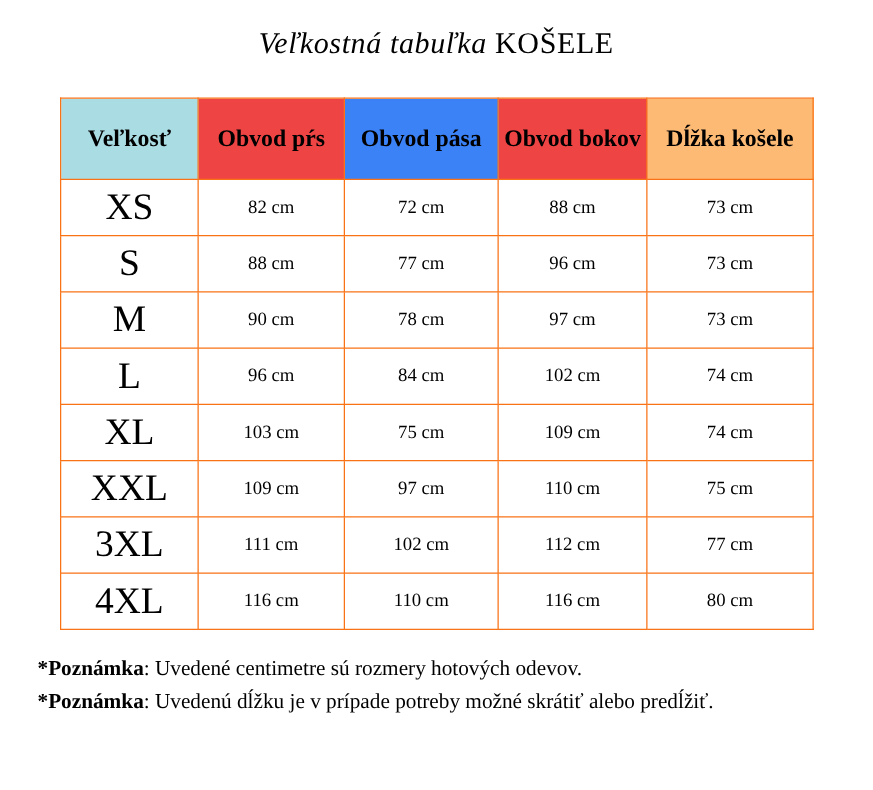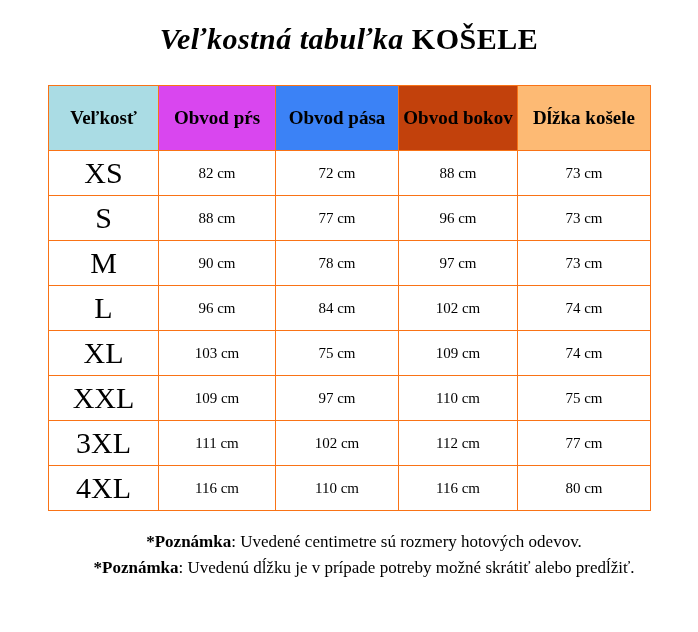--- a/index.html
+++ b/index.html
@@ -16,22 +16,22 @@
   }
   .page {
     position: relative;
     width: 698px;
     height: 632px;
     box-sizing: border-box;
   }
   .title {
     text-align: center;
     font-family: "Liberation Serif", serif;
-    font-weight: bold;
-    font-size: 30px;
+    font-weight: normal;
+    font-size: 24px;
     letter-spacing: 0.5px;
     padding-top: 22px;
     padding-bottom: 0;
     line-height: 1.1;
   }
   .title .italic-part {
     font-style: italic;
   }
   .table-wrap {
     margin: 30px auto 0 auto;
@@ -73,21 +73,20 @@
   col.c5 { width: 133px; }
 
   .notes {
     margin: 18px 0 0 0;
     padding-left: 30px;
     font-size: 17px;
     line-height: 1.5;
   }
   .note-line {
     white-space: nowrap;
-    text-align: center;
   }
   .note-label {
     font-weight: bold;
   }
   .note-text {
     font-weight: normal;
   }
 </style>
 </head>
 <body>
@@ -103,23 +102,23 @@
       <colgroup>
         <col class="c1">
         <col class="c2">
         <col class="c3">
         <col class="c4">
         <col class="c5">
       </colgroup>
       <thead>
         <tr>
           <th style="background: rgb(170, 220, 228);">Veľkosť</th>
-          <th style="background: #d946ef;">Obvod pŕs</th>
+          <th style="background: #ef4444;">Obvod pŕs</th>
           <th style="background: #3b82f6;">Obvod pása</th>
-          <th style="background: #c2410c;">Obvod bokov</th>
+          <th style="background: #ef4444;">Obvod bokov</th>
           <th style="background: #fdba74;">Dĺžka košele</th>
         </tr>
       </thead>
       <tbody>
         <tr>
           <td class="size-col">XS</td>
           <td>82 cm</td>
           <td>72 cm</td>
           <td>88 cm</td>
           <td>73 cm</td>

